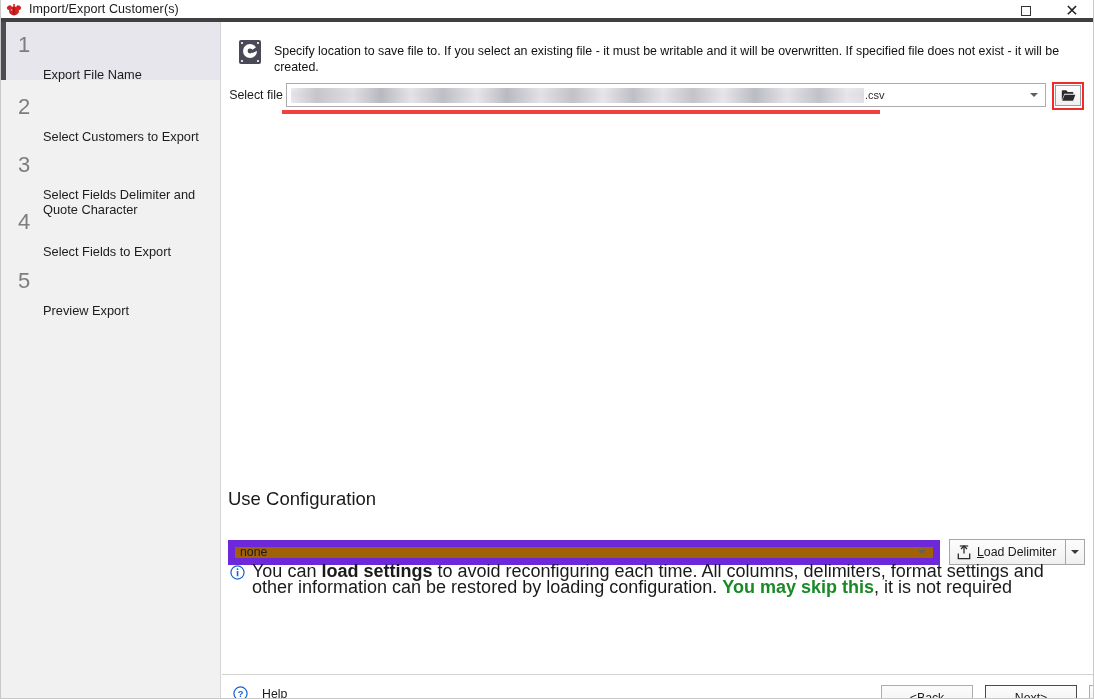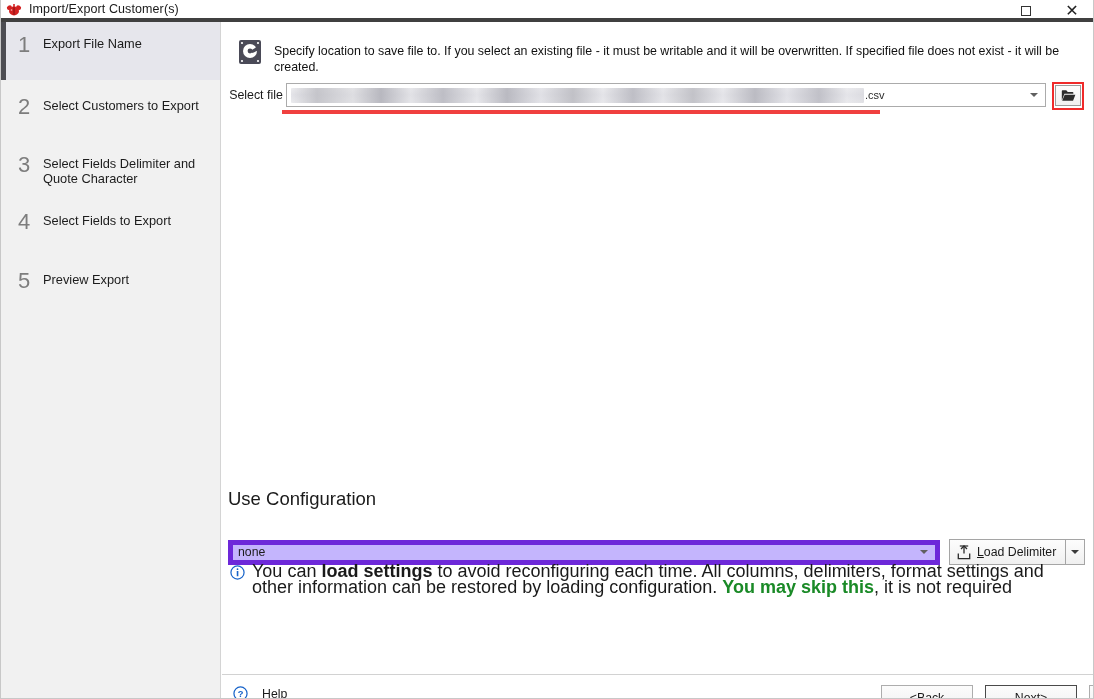--- a/index.html
+++ b/index.html
@@ -101,20 +101,21 @@
     text-align: center;
     flex: 0 0 auto;
     line-height: 1;
   }
   .step-label {
     font-size: 12.8px;
     color: #1c1c1c;
     line-height: 15px;
     padding-left: 6px;
     padding-top: 2px;
+    margin-top: 31px;
   }
 
   
   .main {
     position: absolute;
     left: 221px; top: 22px;
     width: 971px; height: 677px;
     background: #ffffff;
   }
 
@@ -248,22 +249,22 @@
   .cfg-row {
     position: absolute;
     left: 6px; top: 517px;
     width: 856px; height: 26px;
     display: flex;
     align-items: center;
   }
   .combo-cfg {
     position: relative;
     width: 712px; height: 25px;
-    border: 5px solid #6d28d9;
-    background: #c4b5fd;
+    border: 7px solid #6d28d9;
+    background: #a16207;
     display: flex; align-items: center;
     flex: 0 0 auto;
   }
   .combo-cfg-val {
     font-size: 12.3px;
     color: #1c1c1c;
     padding-left: 5px;
   }
   .loadbtn {
     margin-left: 9px;

